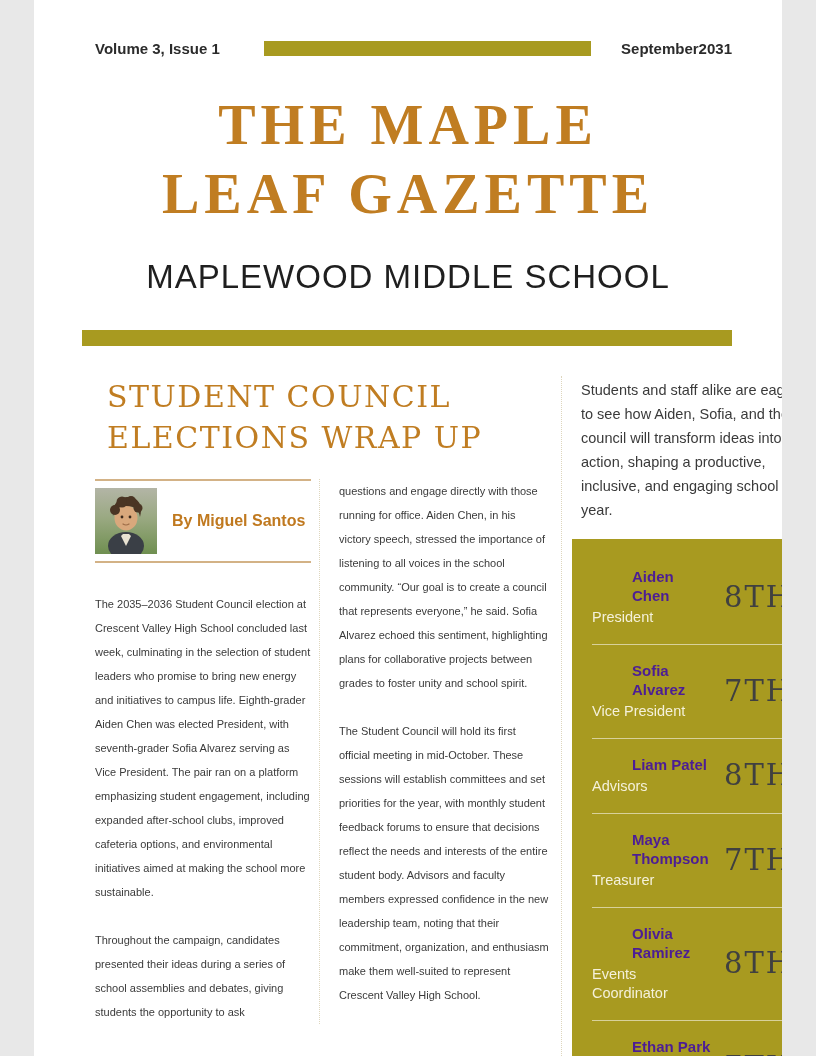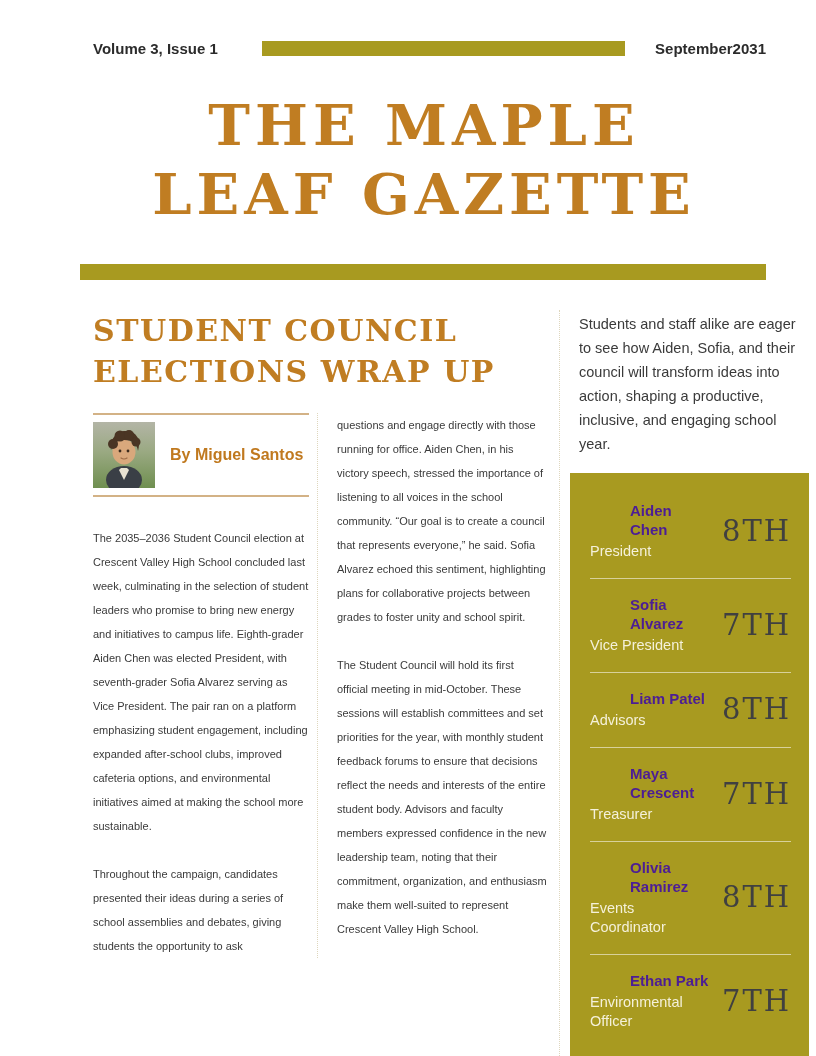--- a/index.html
+++ b/index.html
@@ -1,27 +1,26 @@
 <!DOCTYPE html>
 <html><head>
 <meta charset="utf-8">
 <style>
   * { margin: 0; padding: 0; box-sizing: border-box; }
   html, body { background: #e8e8e8; }
   body { font-family: "Liberation Sans", sans-serif; }
 
   .page {
     position: relative;
-    width: 816px;
+    width: 748px;
     height: 1056px;
     margin: 0 auto;
     background: #ffffff;
     overflow: hidden;
     color: #3a3a3a;
-    padding-left: 32px;
   }
 
   
   .topbar {
     display: flex;
     align-items: center;
     margin: 0 50px 0 61px;
     padding-top: 40px;
   }
   .topbar .meta {
@@ -40,21 +39,21 @@
   
   .masthead { text-align: center; margin-top: 34px; }
   .masthead-title {
     font-family: "DejaVu Serif", serif;
     font-weight: bold;
     font-size: 56px;
     line-height: 1.24;
     letter-spacing: 5px;
     color: #c07d22;
   }
-  .masthead-title span { display: block; }
+  .masthead-title span { display: block; font-family: Liberation Serif, serif; }
   .masthead-subtitle {
     margin-top: 28px;
     font-size: 33px;
     letter-spacing: 1px;
     color: #1f1f1f;
     font-weight: normal;
   }
 
   .rule-bar {
     height: 16px;
@@ -68,26 +67,27 @@
     margin: 30px 50px 0 61px;
     align-items: stretch;
   }
   .article-area {
     width: 467px;
     flex: 0 0 467px;
     border-right: 1px dotted #ded6bd;
   }
   .headline {
     font-family: "DejaVu Serif", serif;
-    font-weight: bold;
+    font-weight: normal;
     font-size: 30px;
     line-height: 1.37;
     letter-spacing: 1.5px;
     color: #c07d22;
     margin-bottom: 21px;
+    margin-left: 12px;
   }
   .headline span { display: block; }
 
   .cols { display: flex; }
   .col-1 {
     flex: 0 0 225px;
     width: 225px;
     padding-right: 8px;
     border-right: 1px dotted #ded6bd;
   }
@@ -184,20 +184,21 @@
     <span class="meta">Volume 3, Issue 1</span>
     <span class="topbar-bar"></span>
     <span class="meta">September2031</span>
   </div>
 
   <div class="masthead">
     <h1 class="masthead-title">
       <span>THE MAPLE</span>
       <span>LEAF GAZETTE</span>
     </h1>
+    <h2 class="masthead-subtitle">MAPLEWOOD MIDDLE SCHOOL</h2>
   </div>
 
   <div class="rule-bar"></div>
 
   <div class="content">
 
     <div class="article-area">
       <h3 class="headline">
         <span>STUDENT COUNCIL</span>
         <span>ELECTIONS WRAP UP</span>
@@ -266,21 +267,21 @@
         <div class="member">
           <div class="member-info">
             <div class="member-name">Liam Patel</div>
             <div class="member-role">Advisors</div>
           </div>
           <div class="member-grade">8TH</div>
         </div>
 
         <div class="member">
           <div class="member-info">
-            <div class="member-name">Maya Crescent</div>
+            <div class="member-name">Maya Thompson</div>
             <div class="member-role">Treasurer</div>
           </div>
           <div class="member-grade">7TH</div>
         </div>
 
         <div class="member">
           <div class="member-info">
             <div class="member-name">Olivia Ramirez</div>
             <div class="member-role">Events Coordinator</div>
           </div>

